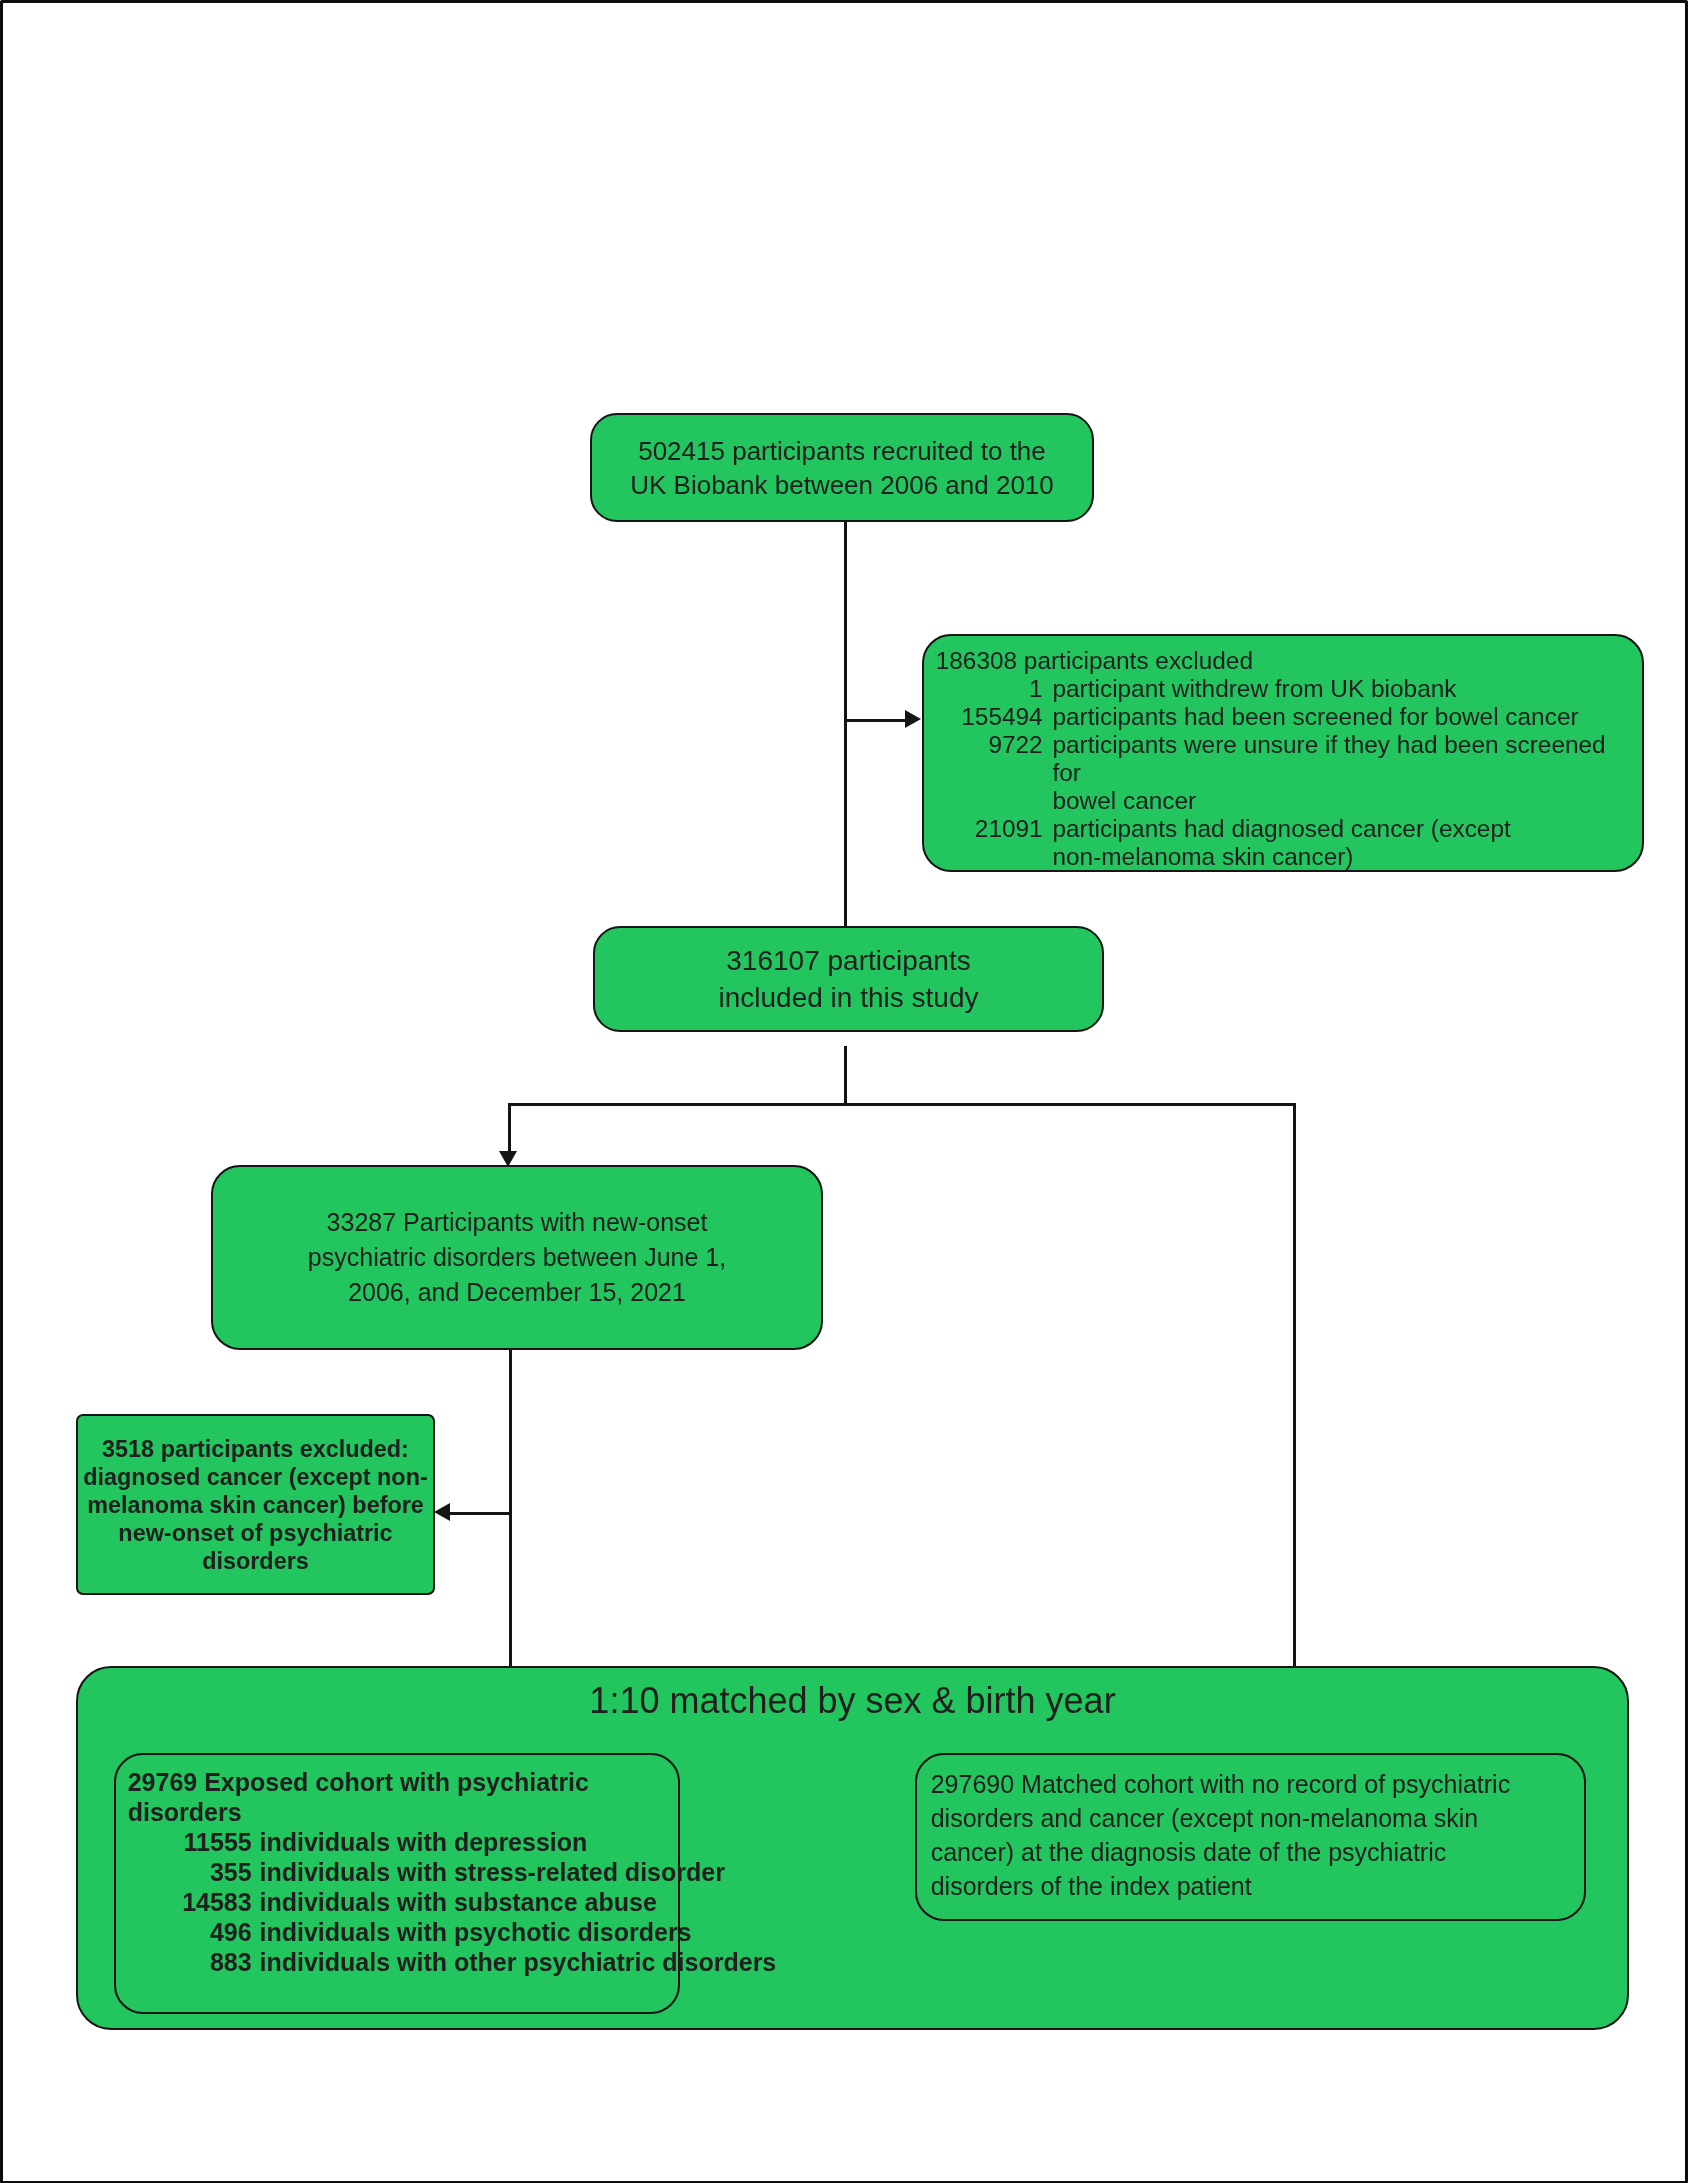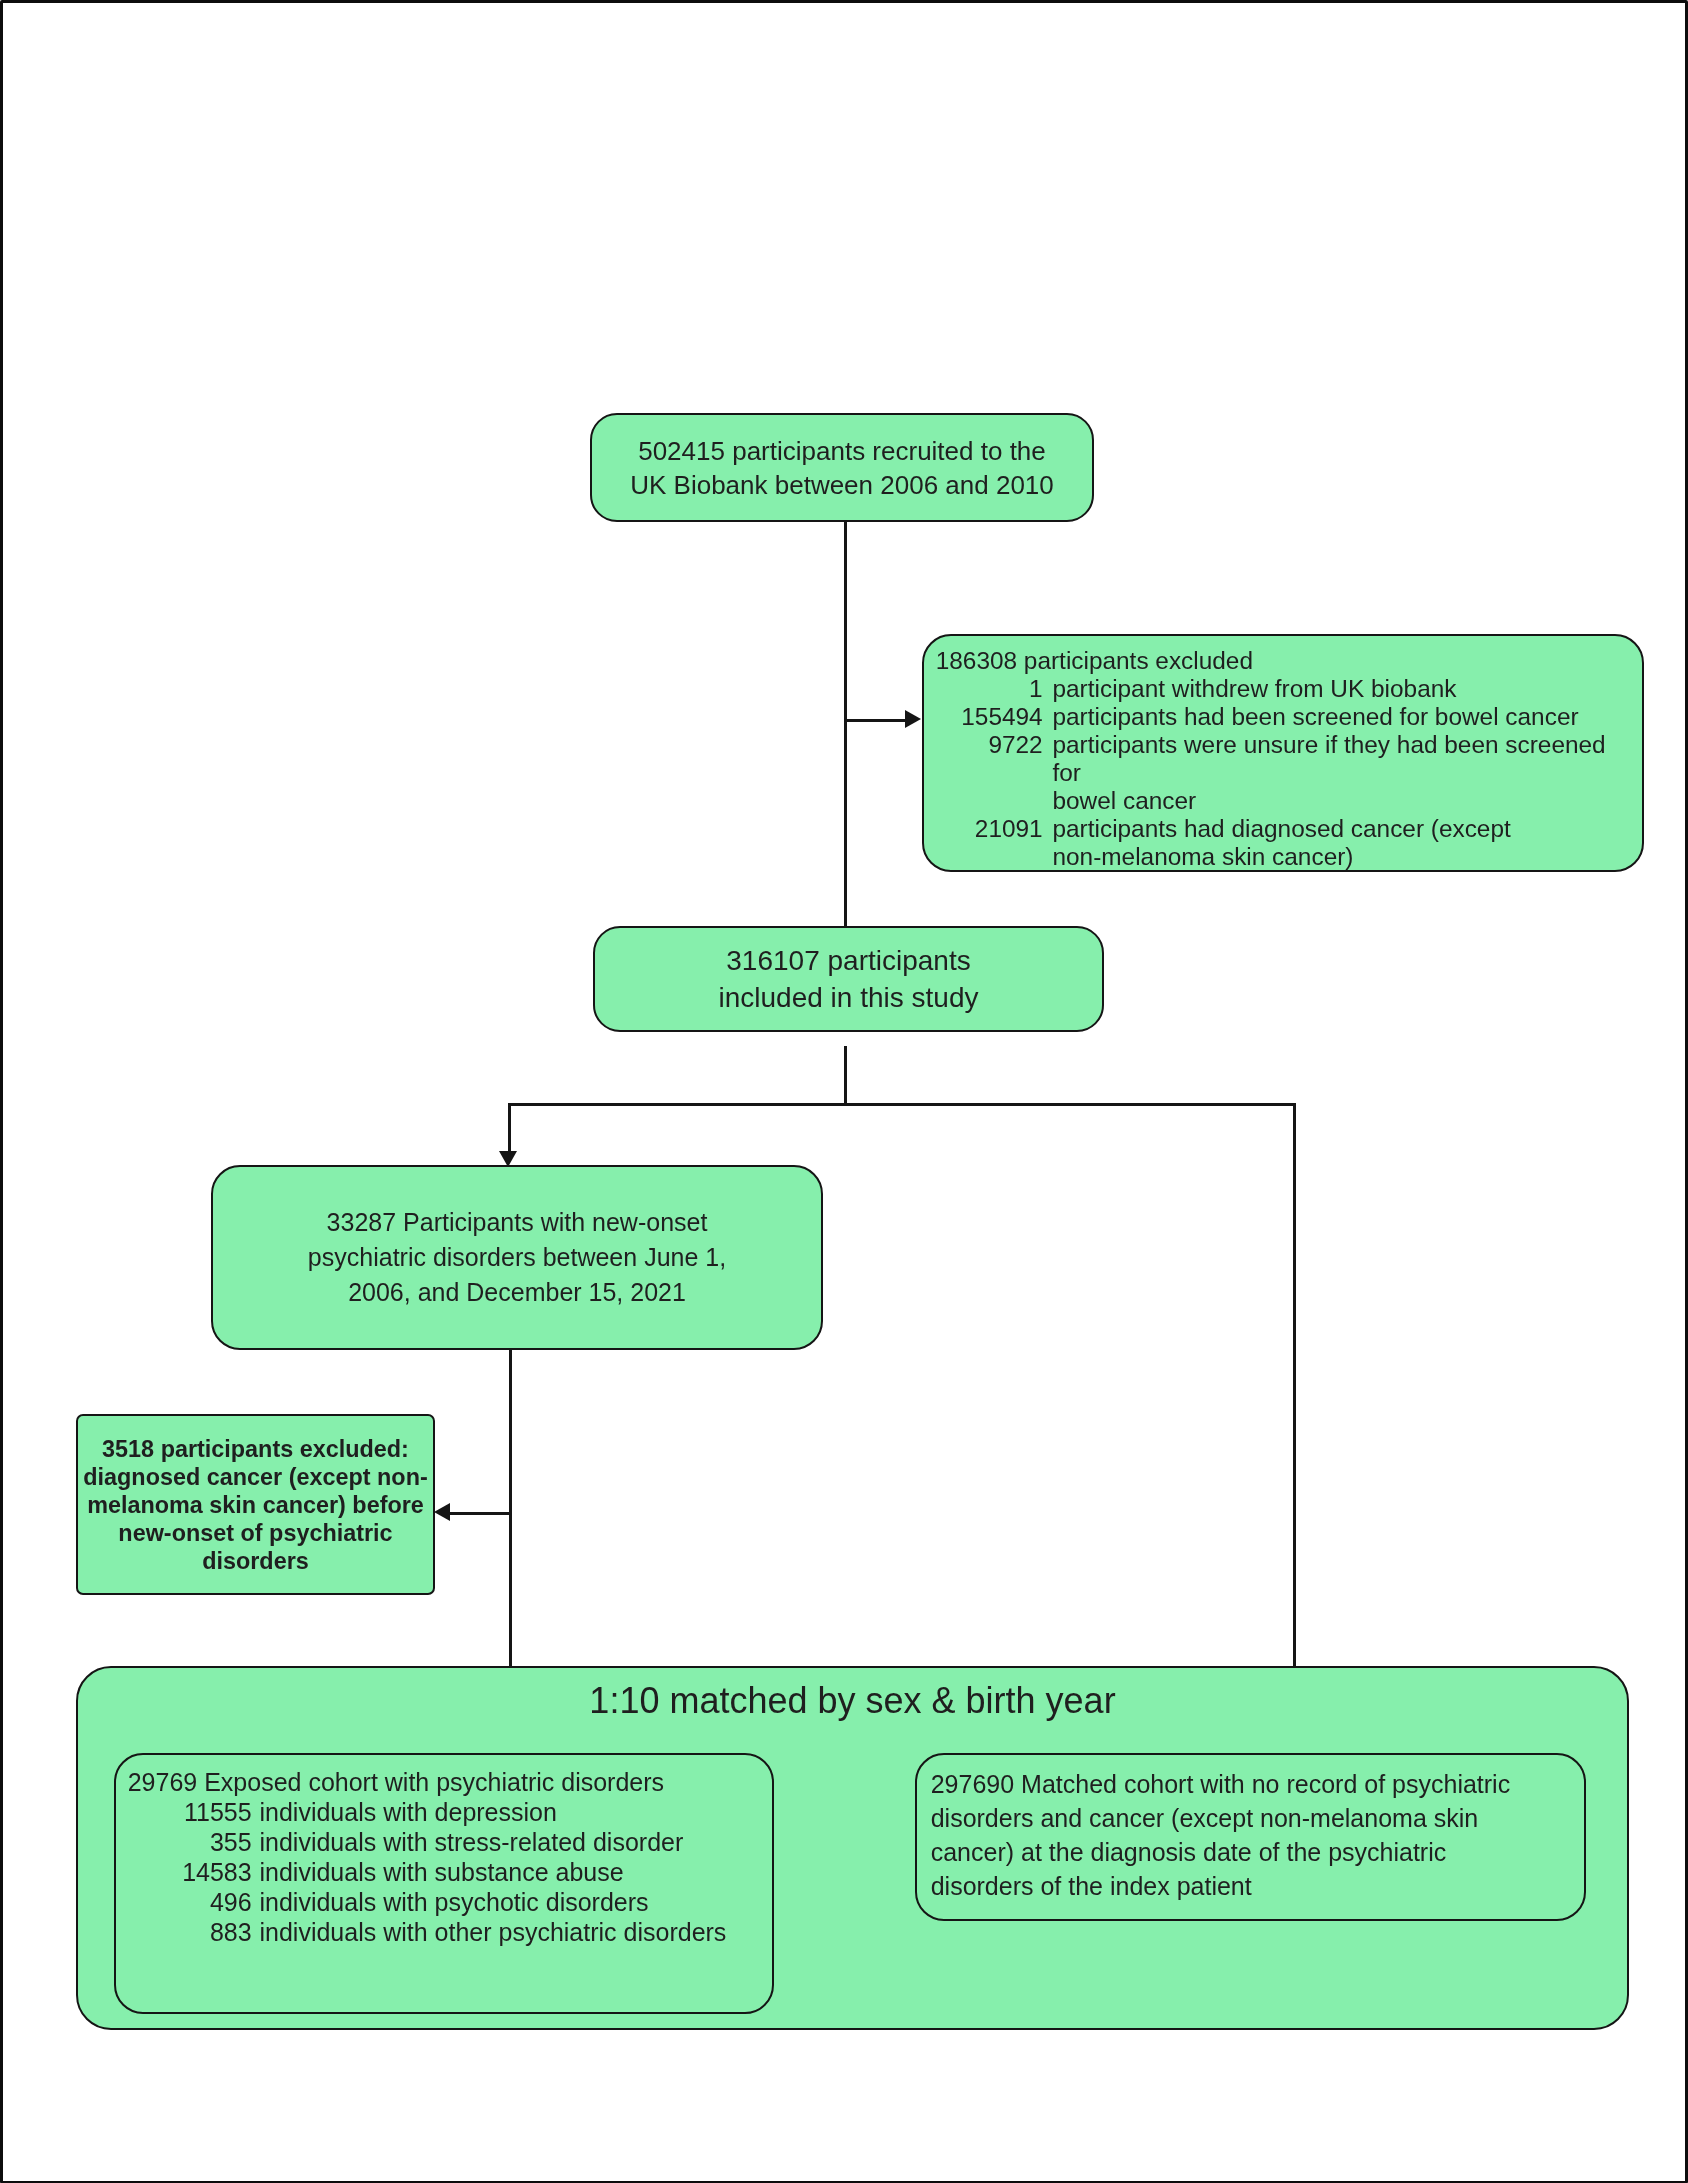--- a/index.html
+++ b/index.html
@@ -21,21 +21,21 @@
     left: 0; top: 0;
     width: 1688px; height: 2184px;
     border: 3.9px solid #0d0d0d;
     box-sizing: border-box;
     border-radius: 2px;
   }
   .node {
     position: absolute;
     box-sizing: border-box;
     border: 2.9px solid #151515;
-    background: #86efac;
+    background: #22c55e;
   }
   .center-box {
     display: flex;
     align-items: center;
     justify-content: center;
     text-align: center;
   }
   .pre { white-space: pre-line; }
   .conn {
     position: absolute;
@@ -59,21 +59,21 @@
   }
 
   
   #box-recruited { left: 590px; top: 413px; width: 504px; height: 109px; border-radius: 27px; font-size: 26px; line-height: 34px; }
   #box-excluded1 { left: 922px; top: 634px; width: 722px; height: 238px; border-radius: 29px; font-size: 24.4px; line-height: 28px; padding: 10.7px 11.7px 7.8px 11.7px; }
   #box-included { left: 593px; top: 926px; width: 511px; height: 106px; border-radius: 27px; font-size: 28px; line-height: 37px; }
   #box-newonset { left: 211px; top: 1165px; width: 612px; height: 185px; border-radius: 29px; font-size: 25px; line-height: 35px; }
   #box-excluded2 { left: 76px; top: 1414px; width: 359px; height: 181px; border-radius: 7px; font-size: 23.4px; line-height: 28px; font-weight: bold; }
   #group-matched { left: 76px; top: 1666px; width: 1553px; height: 364px; border-radius: 35px; }
   #group-title { position: absolute; left: 0; top: 11.7px; width: 100%; text-align: center; font-size: 36px; }
-  #box-exposed { left: 114px; top: 1753px; width: 660px; height: 261px; border-radius: 29px; font-size: 25px; line-height: 30px; padding: 11.7px 9.8px 7.8px 11.7px; }
+  #box-exposed { left: 114px; top: 1753px; width: 566px; height: 261px; border-radius: 29px; font-size: 25px; line-height: 30px; padding: 11.7px 9.8px 7.8px 11.7px; font-weight: bold; }
   #box-matched { left: 915px; top: 1753px; width: 671px; height: 168px; border-radius: 29px; font-size: 25px; line-height: 34px; padding: 11.7px 11.7px 7.8px 13.7px; }
 
   .list-row {
     display: grid;
     column-gap: 9.8px;
   }
   #box-excluded1 .list-row { grid-template-columns: 107px 1fr; }
   #box-exposed .list-row { grid-template-columns: 124px 1fr; column-gap: 7.8px; }
   .list-num { text-align: right; }
   .nowrap { white-space: nowrap; }

